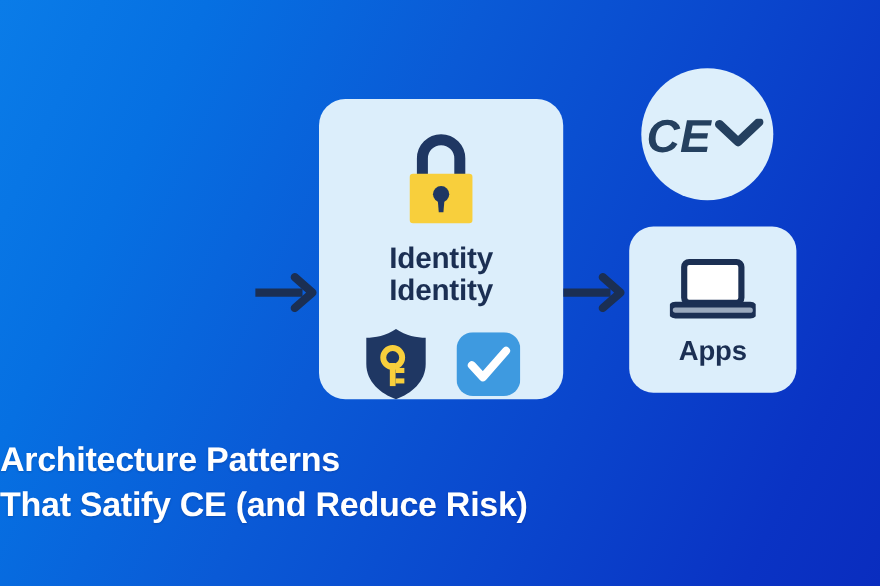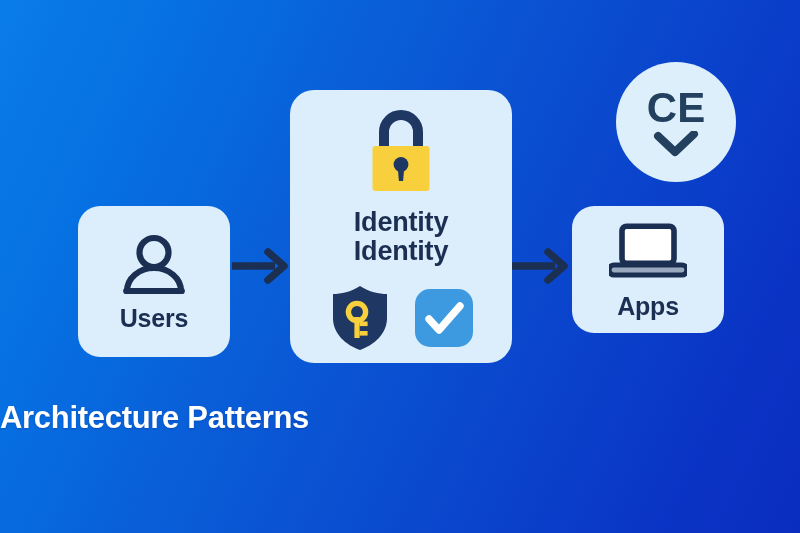--- a/index.html
+++ b/index.html
@@ -63,21 +63,21 @@
   }
 
   
   #idp-card {
     left: 290px;
     top: 90px;
     width: 222px;
     height: 273px;
     border-radius: 24px;
     justify-content: flex-start;
-    padding-top: 16px;
+    padding-top: 28px;
   }
   #idp-card .lock-wrap {
     margin-bottom: 10px;
   }
   #idp-card .card-label {
     font-size: 27px;
     margin-bottom: 14px;
   }
   #idp-badges {
     display: flex;
@@ -85,43 +85,44 @@
     justify-content: center;
     gap: 24px;
     margin-top: 4px;
   }
 
   
   #apps-card {
     left: 572px;
     top: 206px;
     width: 152px;
-    height: 127px;
+    height: 151px;
   }
   #apps-card .icon-wrap {
     margin-top: 4px;
     margin-bottom: 8px;
   }
   #apps-card .card-label {
     font-size: 25px;
   }
 
   
   #ce-badge {
     position: absolute;
-    left: 616px;
+    left: 583px;
     top: 62px;
     width: 120px;
     height: 120px;
     border-radius: 50%;
     background: #ddeffb;
     display: flex;
-    flex-direction: column;
+    flex-direction: row;
     align-items: center;
     justify-content: center;
+    font-style: italic;
   }
   #ce-text {
     font-size: 42px;
     font-weight: bold;
     color: #24405f;
     letter-spacing: 0px;
     line-height: 1;
     margin-top: 4px;
   }
   #ce-check {
@@ -148,30 +149,20 @@
     letter-spacing: -0.3px;
     text-shadow: 0 1px 2px rgba(4, 30, 90, 0.28);
   }
   #caption .cap-line { display: block; }
 </style>
 </head>
 <body>
 
 <div id="scene">
 
-  <div class="card" id="users-card">
-    <div class="icon-wrap">
-      <svg width="66" height="62" viewBox="0 0 66 62" aria-hidden="true">
-        <circle cx="33" cy="19.5" r="14.5" fill="none" stroke="#1b2f53" stroke-width="6.2"></circle>
-        <path d="M6 58 A27 23 0 0 1 60 58" fill="none" stroke="#1b2f53" stroke-width="6.2" stroke-linecap="round"></path>
-        <line x1="5.2" y1="58" x2="60.8" y2="58" stroke="#1b2f53" stroke-width="6.2" stroke-linecap="round"></line>
-      </svg>
-    </div>
-    <div class="card-label">Users</div>
-  </div>
 
   <div class="arrow" id="arrow-1">
     <svg width="58" height="36" viewBox="0 0 58 36" aria-hidden="true">
       <line x1="0" y1="18" x2="43" y2="18" stroke="#1b2f53" stroke-width="7.5"></line>
       <polyline points="36,4 52,18 36,32" fill="none" stroke="#1b2f53" stroke-width="7.5" stroke-linecap="round" stroke-linejoin="round"></polyline>
     </svg>
   </div>
 
   <div class="card" id="idp-card">
 
@@ -232,15 +223,16 @@
     <div id="ce-text">CE</div>
     <div id="ce-check">
       <svg width="52" height="26" viewBox="0 0 52 26" aria-hidden="true">
         <polyline points="8,5 25,21 44,3" fill="none" stroke="#24405f" stroke-width="8" stroke-linecap="round" stroke-linejoin="round"></polyline>
       </svg>
     </div>
   </div>
 
   <div id="caption">
     <span class="cap-line">Architecture Patterns</span>
+    <span class="cap-line">That Satify CE (and Reduce Risk)</span>
   </div>
 
 </div>
 
 </body></html>

